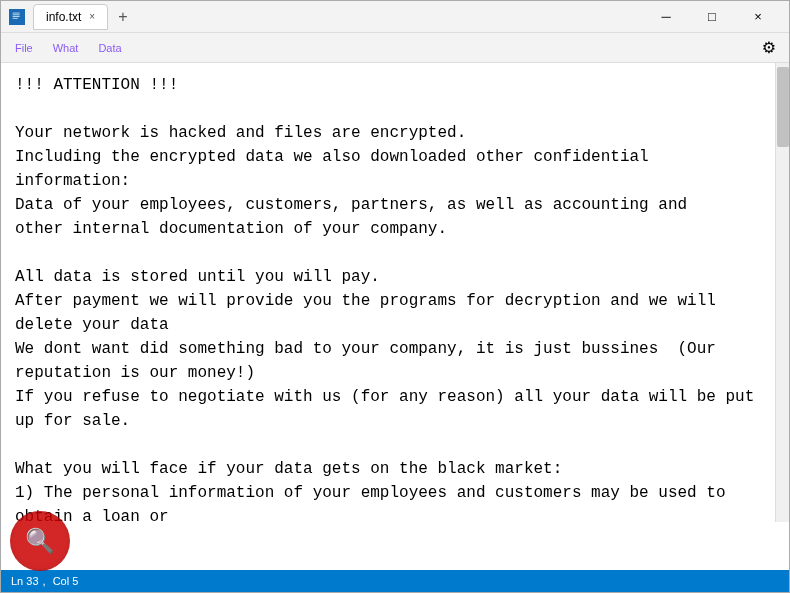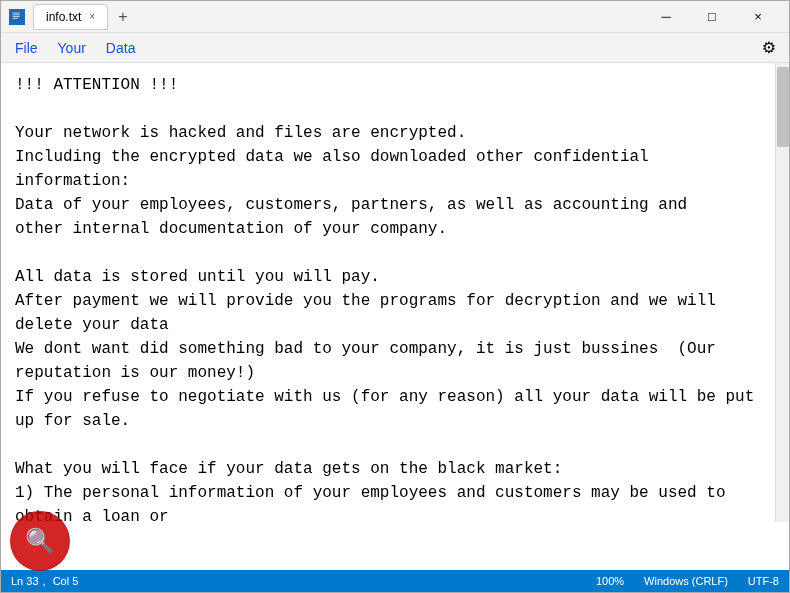--- a/index.html
+++ b/index.html
@@ -114,22 +114,22 @@
       height: 30px;
       display: flex;
       align-items: center;
       padding: 0 4px;
       border-bottom: 1px solid #ddd;
       flex-shrink: 0;
     }
 
     .menu-item {
       padding: 4px 10px;
-      font-size: 14px;
-      color: #1d4ed8;
+      font-size: 11px;
+      color: #8b5cf6;
       cursor: pointer;
       border-radius: 3px;
     }
 
     .menu-settings {
       margin-left: auto;
       width: 32px;
       height: 28px;
       display: flex;
       align-items: center;
@@ -265,21 +265,21 @@
     </div>
     <div class="title-bar-controls">
       <button class="ctrl-btn">─</button>
       <button class="ctrl-btn">□</button>
       <button class="ctrl-btn close">×</button>
     </div>
   </div>
 
   <div class="menu-bar">
     <div class="menu-item">File</div>
-    <div class="menu-item">Your</div>
+    <div class="menu-item">What</div>
     <div class="menu-item">Data</div>
     <div class="menu-settings">⚙</div>
   </div>
 
   <div class="content-wrapper">
     <div class="text-area">!!! ATTENTION !!!
 
 Your network is hacked and files are encrypted.
 Including the encrypted data we also downloaded other confidential information:
 Data of your employees, customers, partners, as well as accounting and
@@ -310,25 +310,20 @@
     <div class="scrollbar">
       <div class="scrollbar-thumb"></div>
     </div>
   </div>
 
   <div class="status-bar">
     <div class="status-item">
       <span>Ln 33</span>,&nbsp;
       <span>Col 5</span>
     </div>
-    <div class="status-right">
-      <span>100%</span>
-      <span>Windows (CRLF)</span>
-      <span>UTF-8</span>
-    </div>
   </div>
 
 </div>
 
 <div class="watermark" style="position:fixed; bottom:22px; left:0;">
   <div class="watermark-logo">
     <span style="font-size:24px;">🔍</span>
   </div>
 </div>
 

